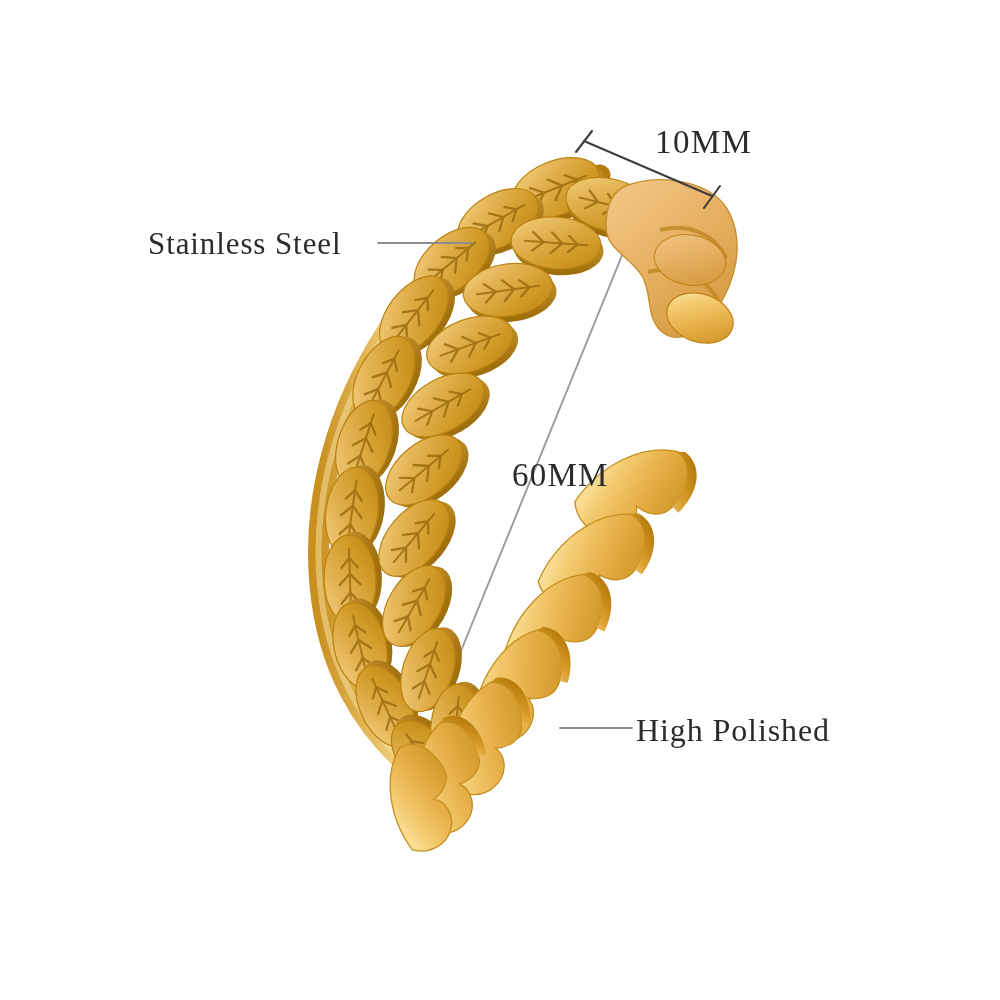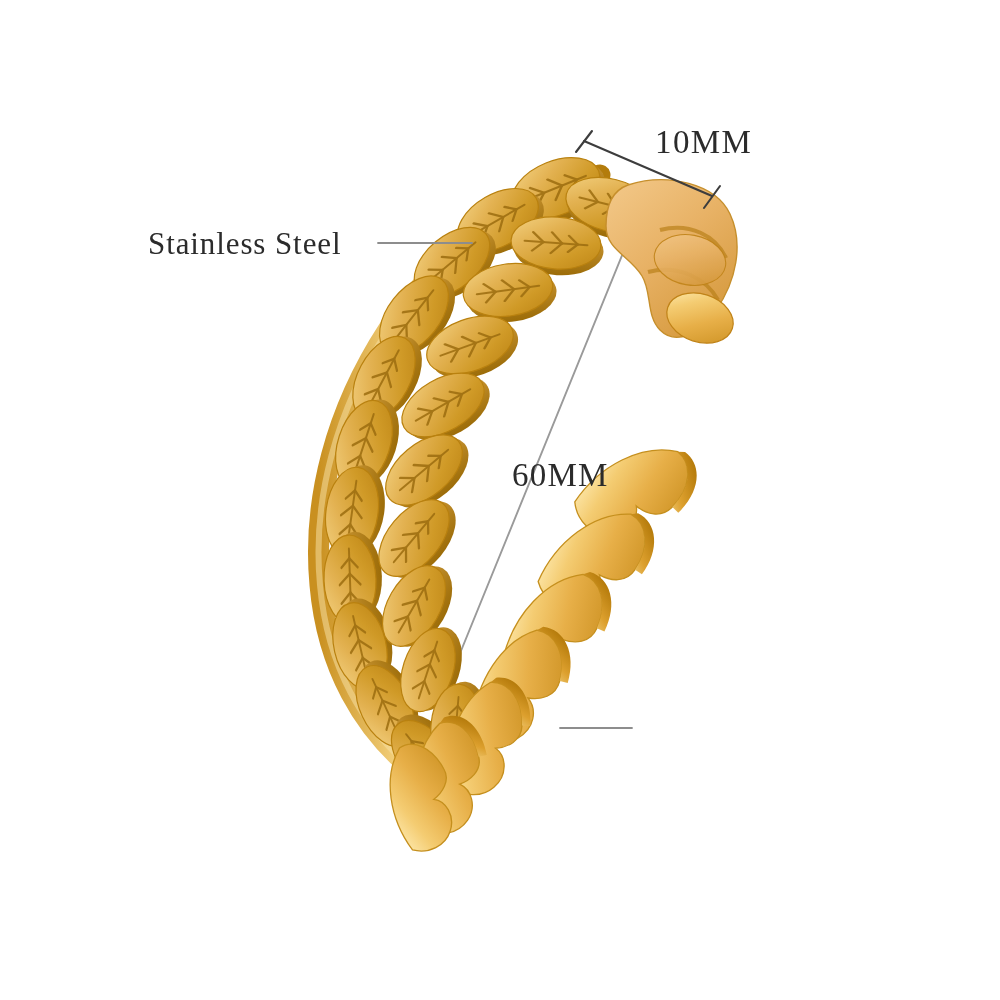--- a/index.html
+++ b/index.html
@@ -323,18 +323,19 @@
       </g>
       <g>
         <line x1="560" y1="728" x2="632" y2="728" stroke="#8d8d8d" stroke-width="1.8" stroke-linecap="round"></line>
       </g>
 
     </g>
   </svg>
 
   <div class="anno-label" id="label-stainless">Stainless Steel</div>
 
+  <div class="anno-label" id="label-highpolished">High Polished</div>
 
   <div class="anno-label" id="label-10mm">10MM</div>
 
   <div class="anno-label" id="label-60mm">60MM</div>
 
 </div>
 
 </body></html>

